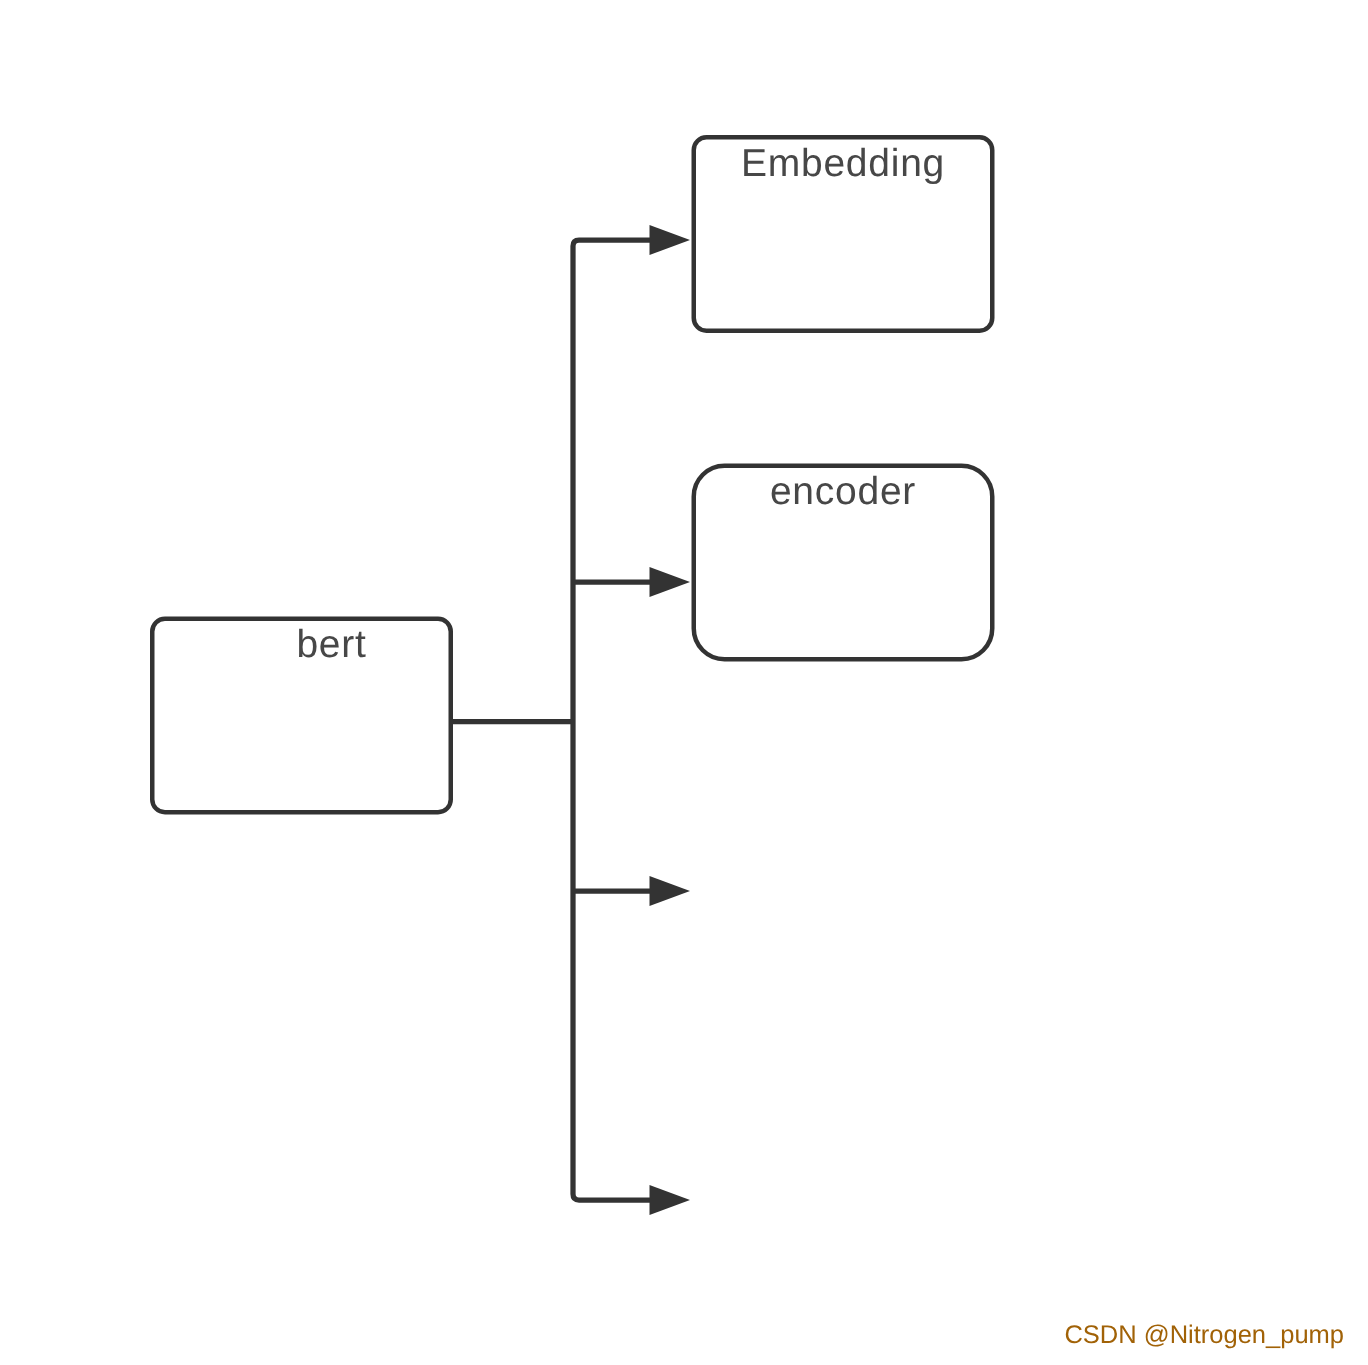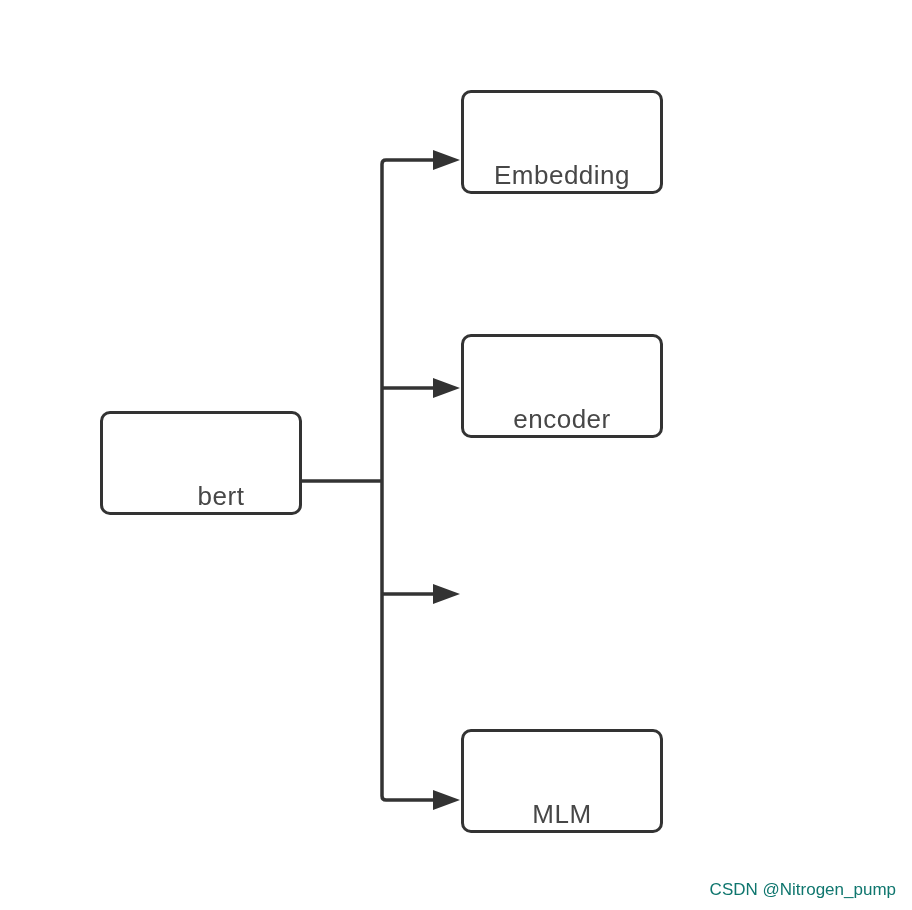--- a/index.html
+++ b/index.html
@@ -18,45 +18,45 @@
   svg.connectors {
     position: absolute;
     left: 0;
     top: 0;
     width: 912px;
     height: 910px;
   }
   .node {
     position: absolute;
     width: 202px;
-    height: 104px;
+    height: 132px;
     border: 3.5px solid #333333;
     border-radius: 10px;
     background: #ffffff;
     display: flex;
-    align-items: flex-end;
+    align-items: flex-start;
     justify-content: center;
     box-sizing: border-box;
   }
   .node span {
     font-size: 26px;
     color: #474747;
     letter-spacing: 0.5px;
   }
   .node-bert      { left: 100px; top: 411px; padding-left: 40px; }
   .node-embedding { left: 461px; top:  90px; }
-  .node-encoder   { left: 461px; top: 334px; }
+  .node-encoder   { left: 461px; top: 309px; border-radius: 22px; }
   .node-nsp       { left: 461px; top: 524px; }
   .node-mlm       { left: 461px; top: 729px; }
   .watermark {
     position: absolute;
     right: 16px;
     top: 880px;
     font-size: 17px;
-    color: #0f766e;
+    color: #a16207;
     white-space: nowrap;
   }
 </style>
 </head>
 <body>
 
 <div class="canvas">
 
   <svg class="connectors" viewBox="0 0 912 910" fill="none" xmlns="http://www.w3.org/2000/svg">
 
@@ -80,19 +80,16 @@
 
   <div class="node node-embedding">
     <span>Embedding</span>
   </div>
 
   <div class="node node-encoder">
     <span>encoder</span>
   </div>
 
 
-  <div class="node node-mlm">
-    <span>MLM</span>
-  </div>
 
   <div class="watermark">CSDN @Nitrogen_pump</div>
 
 </div>
 
 </body></html>

